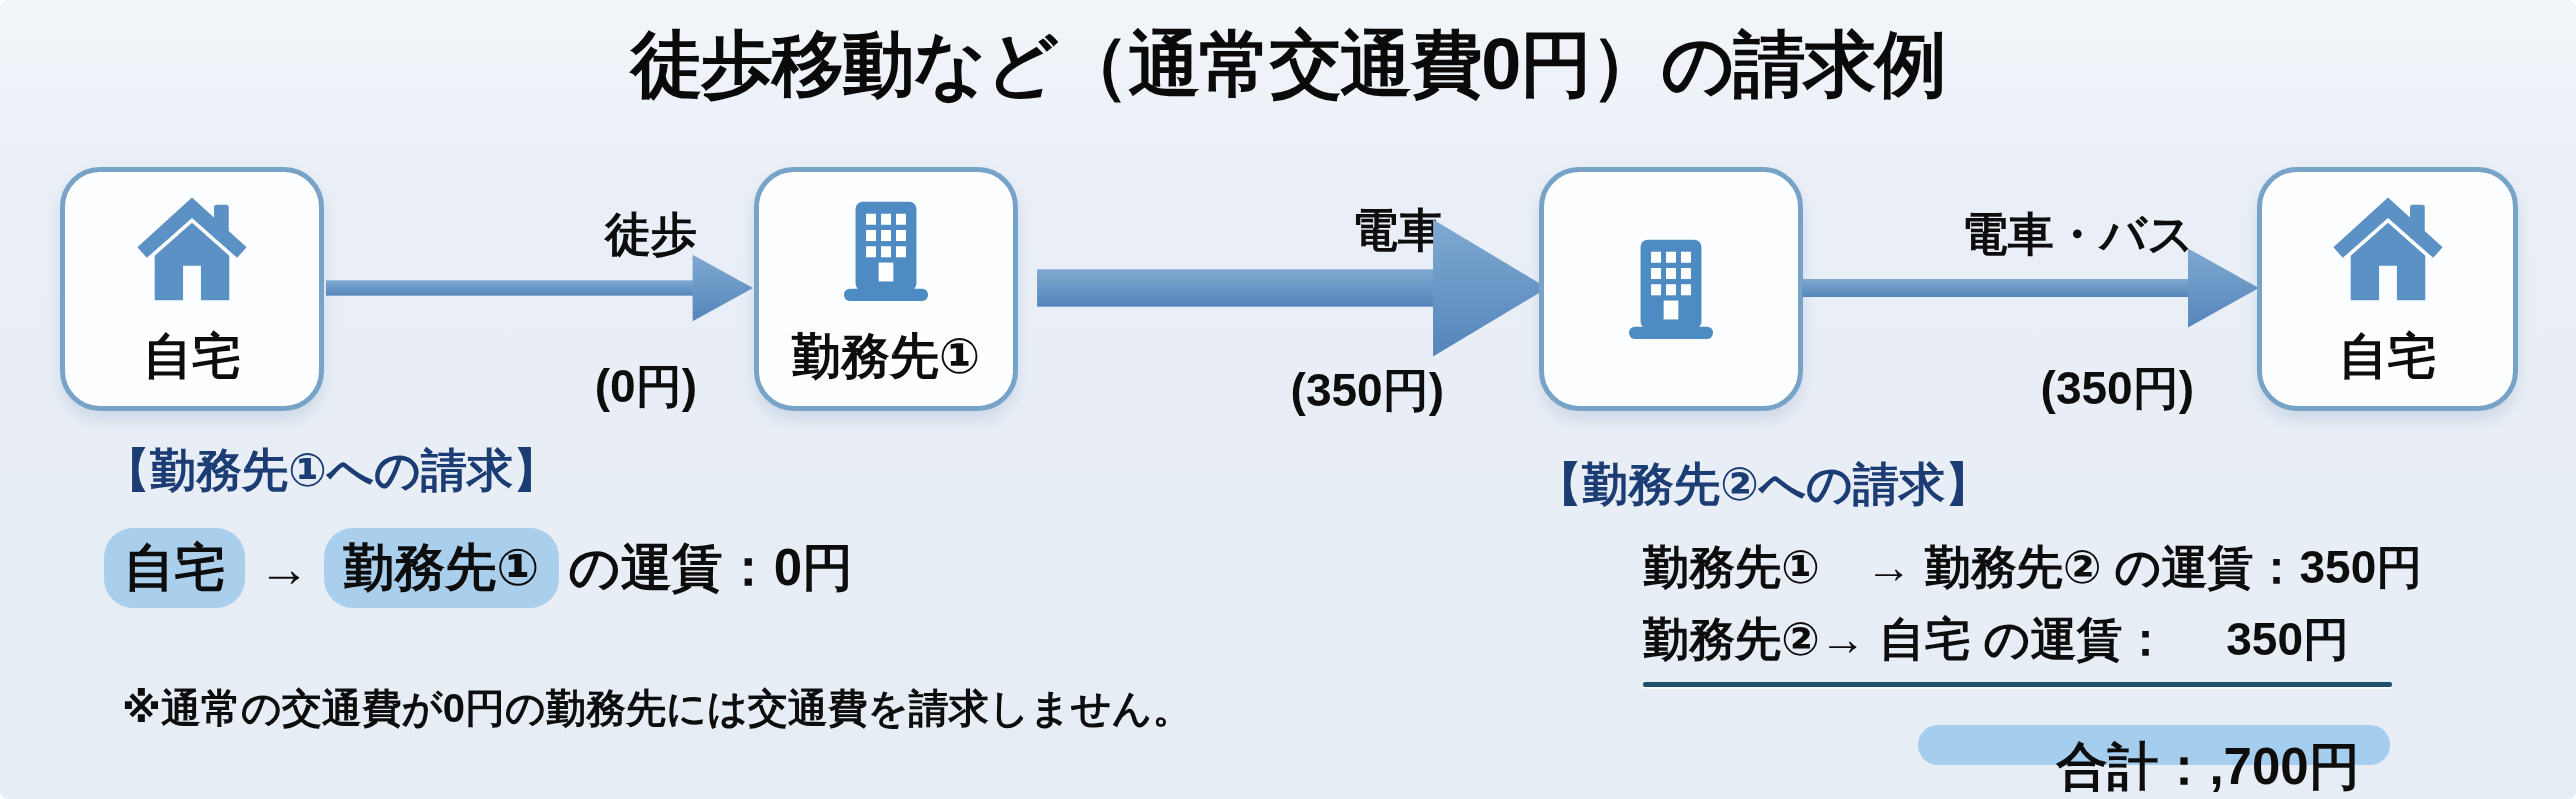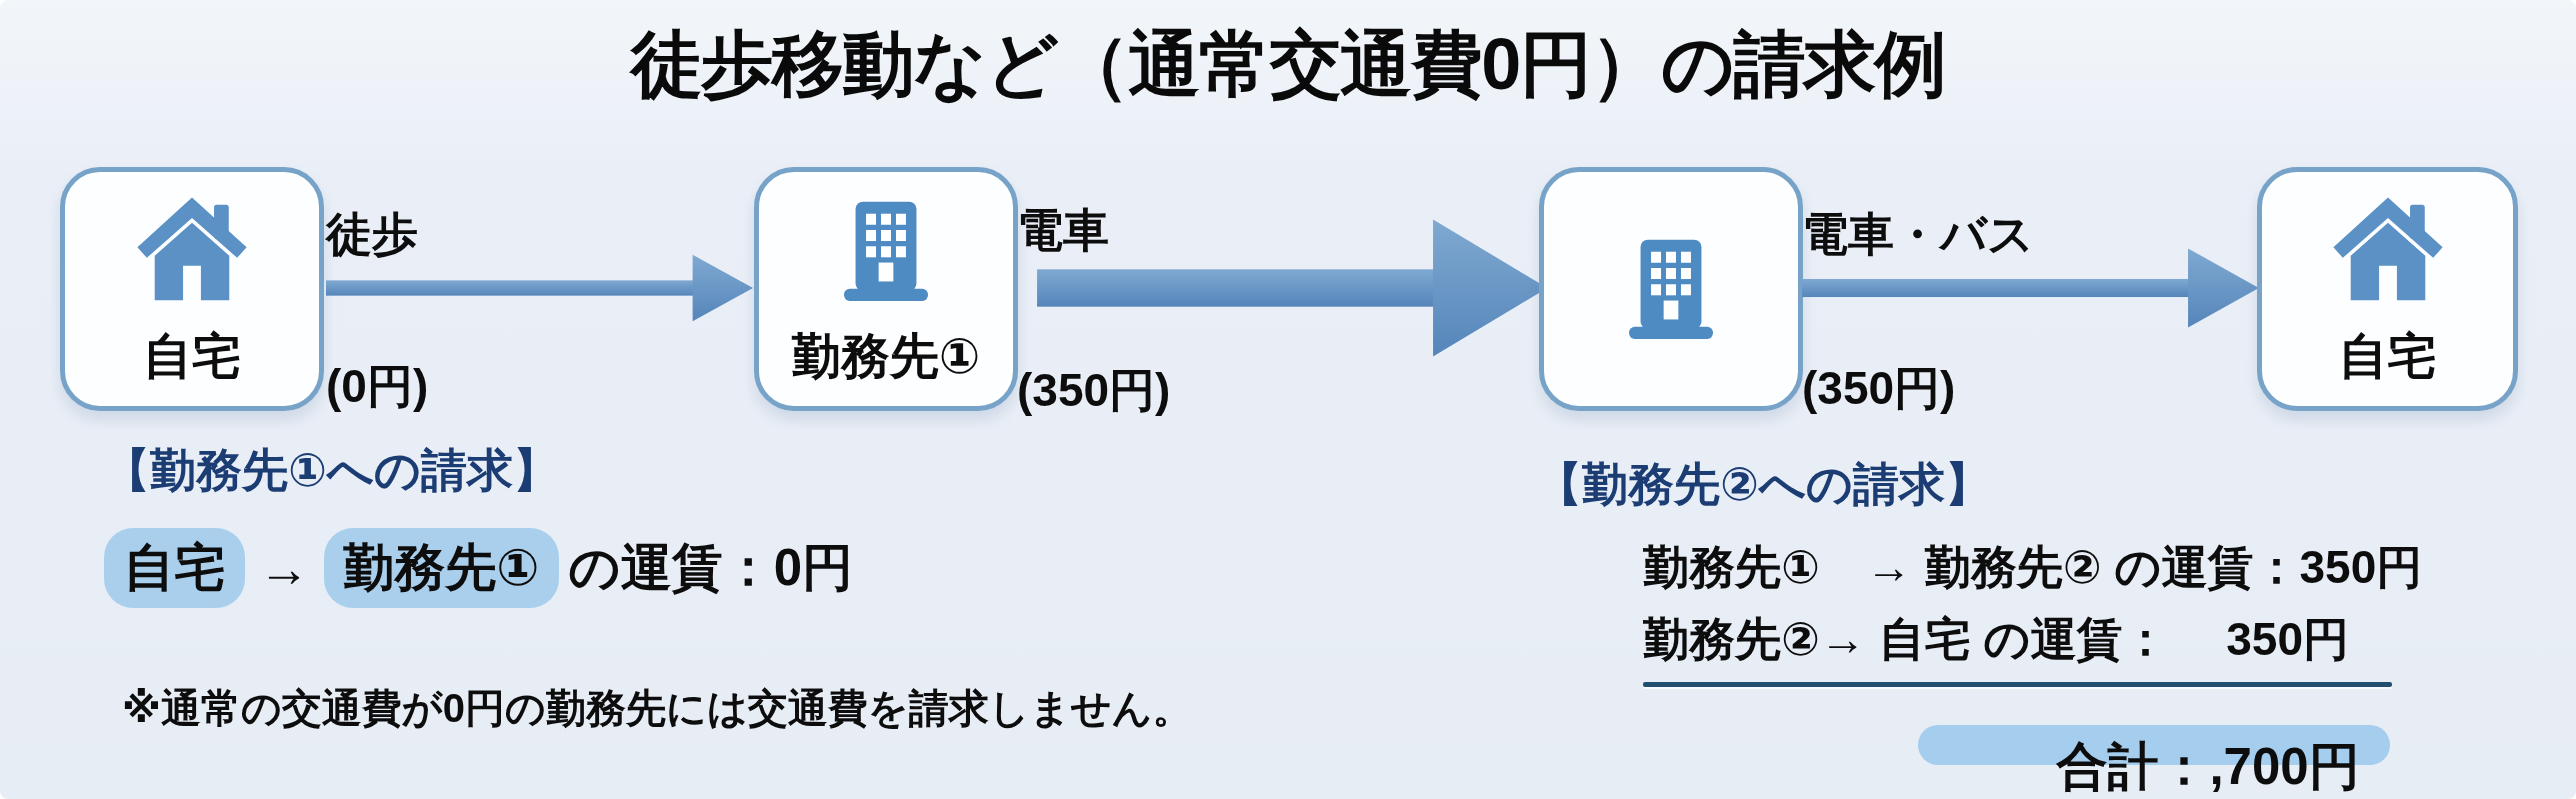--- a/index.html
+++ b/index.html
@@ -32,21 +32,21 @@
   }
   .node svg { width:126px; height:126px; flex:0 0 auto; }
   .node-label { font-size:49px; font-weight:800; white-space:nowrap; }
   .node-1 { left:60px; }
   .node-2 { left:754px; }
   .node-3 { left:1539px; }
   .node-4 { left:2257px; width:261px; }
   
   .edge-svg { position:absolute; }
   .edge-mode, .edge-fare {
-    position:absolute; font-weight:800; text-align:left; white-space:nowrap;
+    position:absolute; font-weight:800; text-align:right; white-space:nowrap;
   }
   .edge-mode { font-size:46px; }
   .edge-fare { font-size:46px;margin-top:37px; }
   .walk-mode      { left:326px;  width:371px; top:204px; }
   .walk-fare      { left:326px;  width:371px; top:319px; }
   .train-mode     { left:1017px; width:427px; top:200px; }
   .train-fare     { left:1017px; width:427px; top:323px; }
   .trainbus-mode  { left:1802px; width:392px; top:204px; }
   .trainbus-fare  { left:1802px; width:392px; top:321px; }
   

